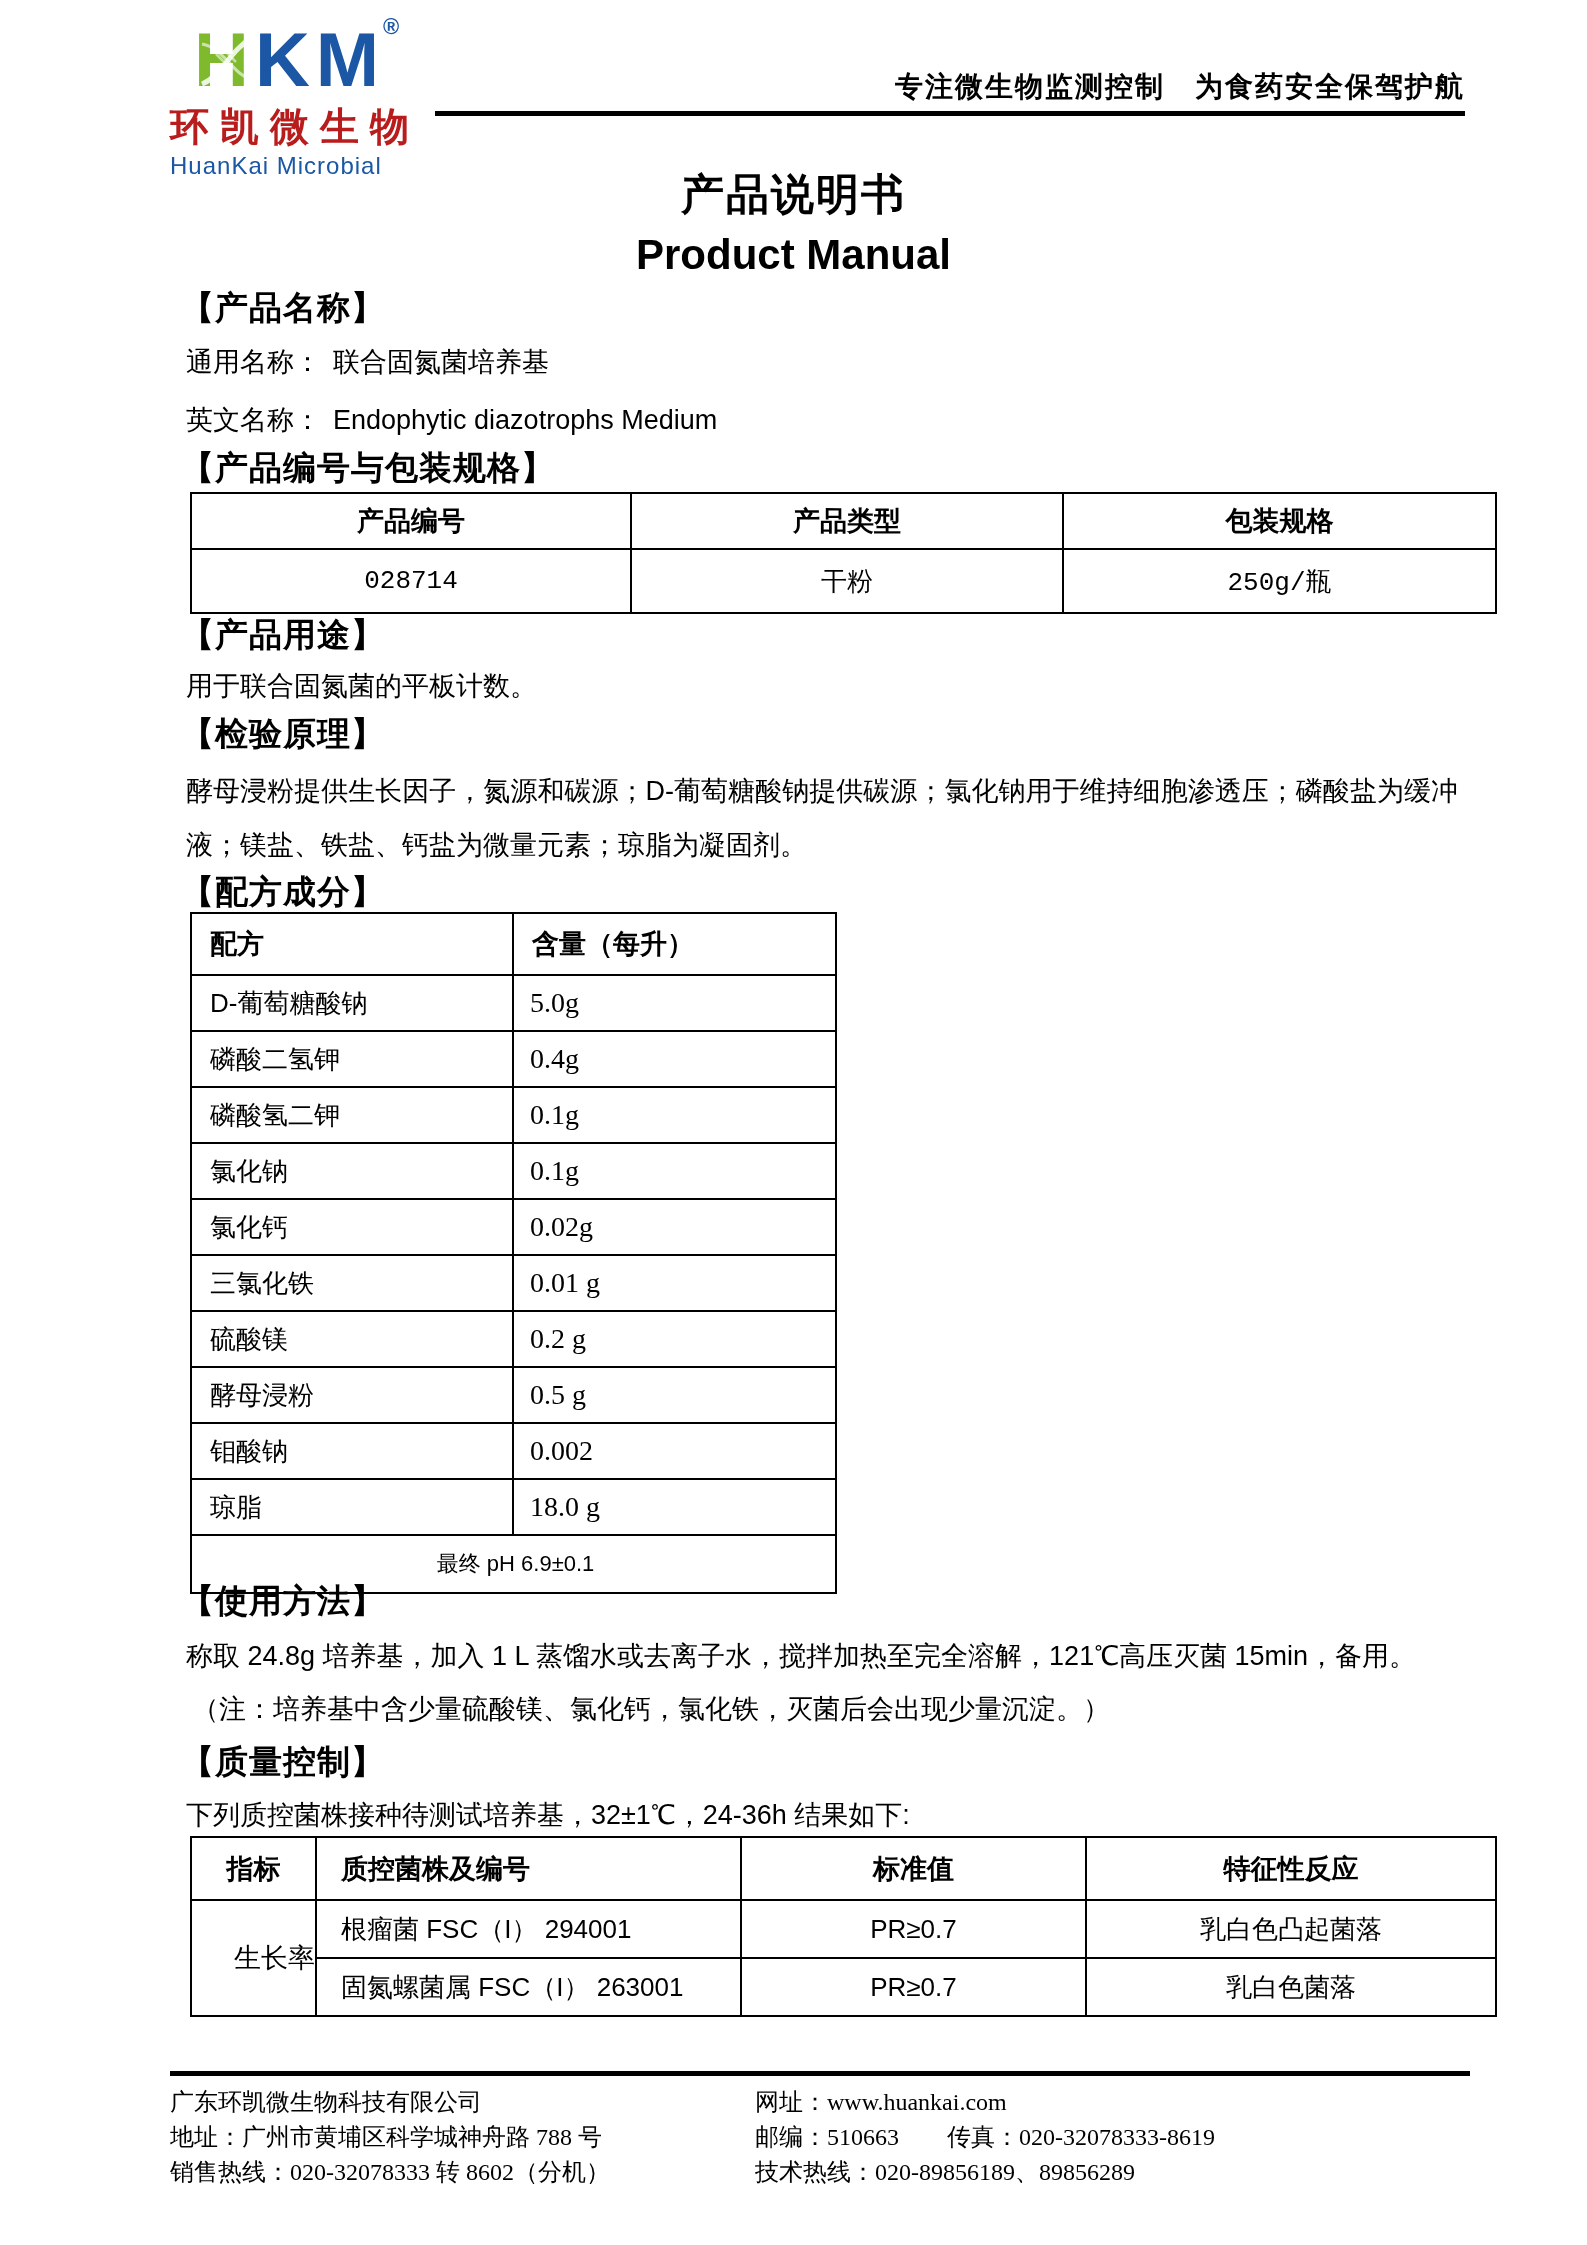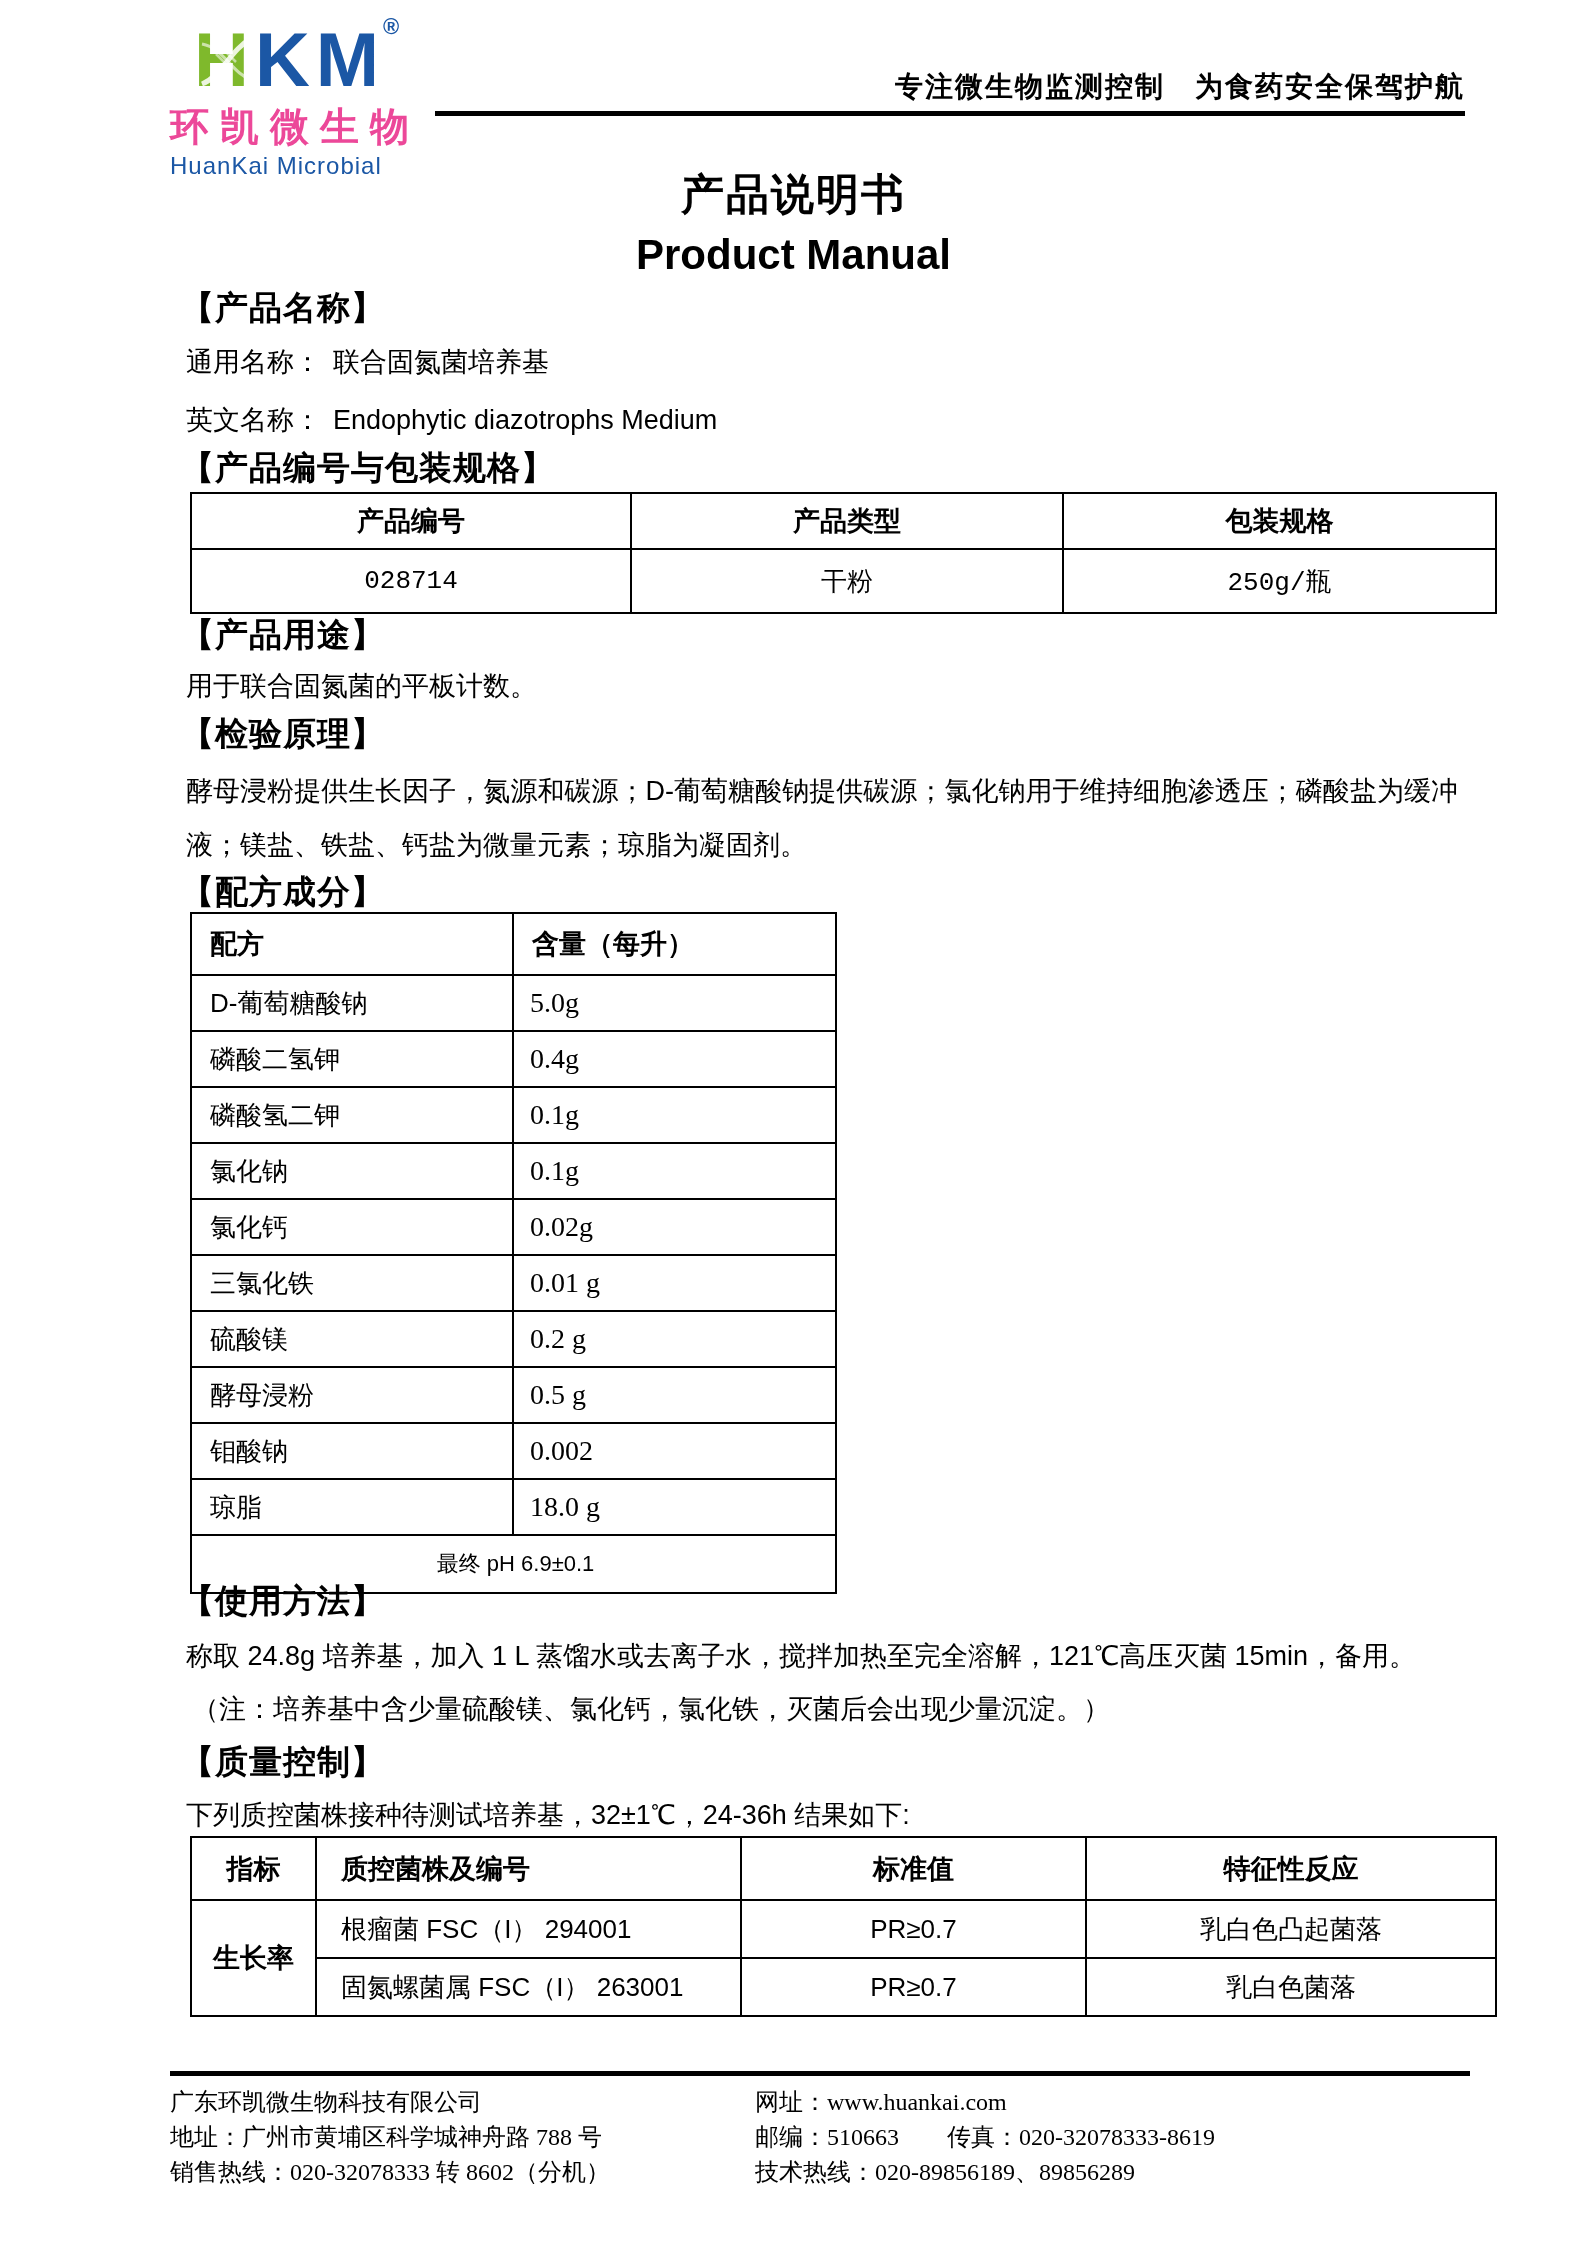--- a/index.html
+++ b/index.html
@@ -13,21 +13,21 @@
     overflow:hidden;
   }
 
   
   .logo { position:absolute; left:170px; top:22px; line-height:1; }
   .logo-line1 { position:relative; font-weight:900; font-size:76px; letter-spacing:6px; line-height:1;margin-left:24px; }
   .logo-h  { color:#7fb92c; }
   .logo-km { color:#1b57a5; }
   .logo-reg { font-size:22px; font-weight:700; color:#1b57a5; vertical-align:top; position:relative; top:-6px; left:-2px; letter-spacing:0; }
   .helix { position:absolute; left:2px; top:8px; pointer-events:none; }
-  .logo-cn { color:#ec4899; font-size:39px; font-weight:700; letter-spacing:11px; margin-top:9px; white-space:nowrap; }
+  .logo-cn { color:#b91c1c; font-size:39px; font-weight:700; letter-spacing:11px; margin-top:9px; white-space:nowrap; }
   .logo-en { color:#1b57a5; font-size:24px; font-weight:500; letter-spacing:1px; margin-top:8px; white-space:nowrap; }
 
   .tagline { position:absolute; right:122px; top:68px; font-size:28px; font-weight:600; letter-spacing:2px; white-space:nowrap; }
   .header-rule { position:absolute; left:435px; top:111px; width:1030px; height:5px; background:#000; }
 
   
   .title-block { position:absolute; left:0; top:166px; width:100%; text-align:center; }
   .title-cn { font-size:43px; font-weight:900; letter-spacing:2px; }
   .title-en { font-size:42px; font-weight:800; margin-top:7px; }
 
@@ -50,21 +50,21 @@
   .formula-table th { height:60px; text-align:left; padding-left:18px; }
   .formula-table td { height:54px; }
   .formula-table .f-name { text-align:left; padding-left:18px; font-size:26px; }
   .formula-table .f-qty  { text-align:left; padding-left:16px; font-family:"Liberation Serif", serif; font-size:28px; }
   .formula-table .f-ph   { height:56px; text-align:center; padding-left:4px; font-size:22px; }
 
   .qc-table { left:190px; top:1836px; width:1305px; }
   .qc-table th { height:61px; text-align:center; }
   .qc-table td { height:56px; text-align:center; font-size:26px; }
   .qc-table .q-strain-h, .qc-table .q-strain { text-align:left; padding-left:24px; }
-  .qc-table .q-indicator { font-weight:700; font-size:27px; }
+  .qc-table .q-indicator { font-weight:400; font-size:27px;text-align:right; }
 
   
   .footer-rule { position:absolute; left:170px; top:2071px; width:1300px; height:5px; background:#000; }
   .footer { position:absolute; top:2085px; left:170px; width:1300px; font-family:"Liberation Serif", serif; font-size:24px; line-height:35px; }
   .footer-col-left  { position:absolute; left:0; top:0; white-space:nowrap; }
   .footer-col-right { position:absolute; left:585px; top:0; white-space:nowrap; }
 </style>
 </head>
 <body>
 

